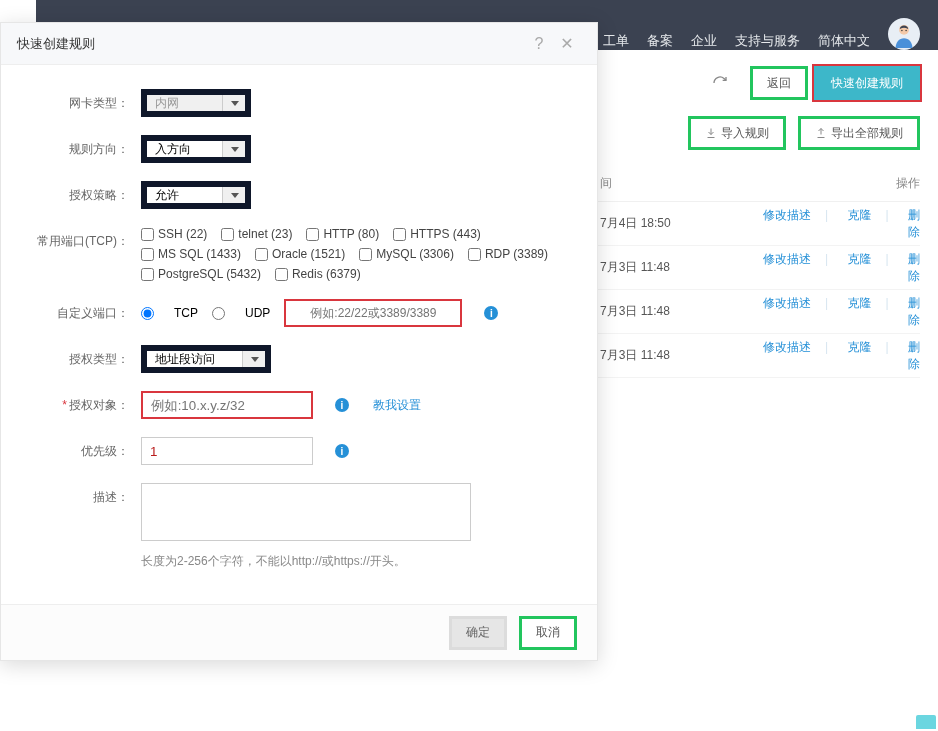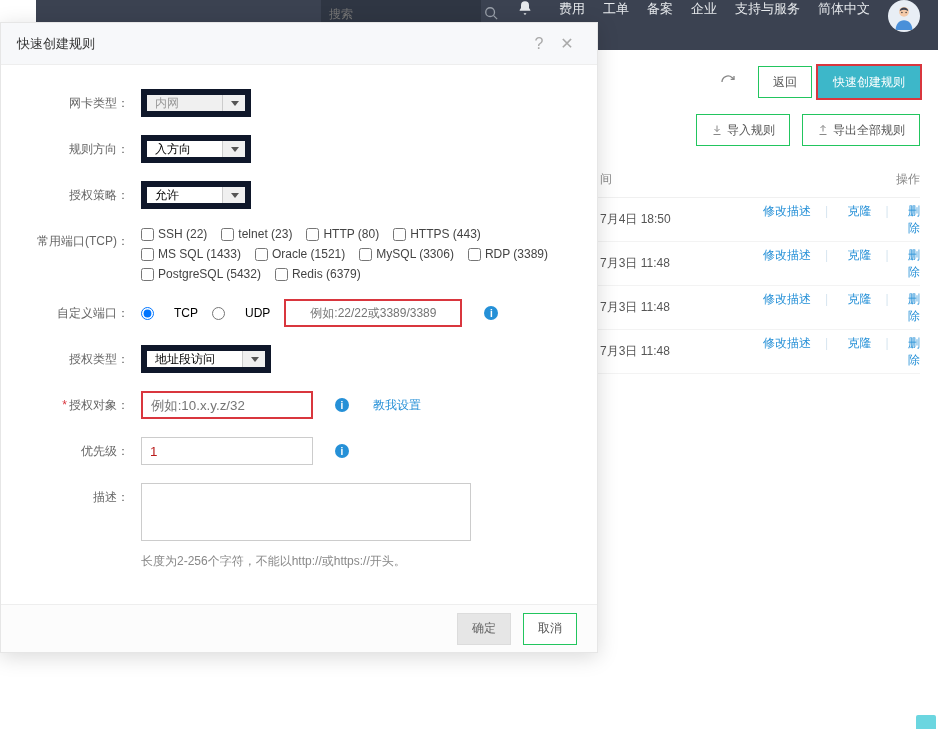--- a/index.html
+++ b/index.html
@@ -1,30 +1,30 @@
 <!DOCTYPE html>
 <html><head>
 <meta charset="utf-8">
 <style>
 * { box-sizing: border-box; margin: 0; padding: 0; font-family: "Microsoft YaHei", Arial, sans-serif; }
 body { width: 938px; height: 731px; background: #fff; position: relative; overflow: hidden; font-size: 12px; }
 
 
-.topnav { height: 50px; background: #3b4251; display: flex; align-items: flex-start; justify-content: flex-end; padding-right: 18px; gap: 18px; color: #e6e9ec; font-size: 13px; margin-left: 36px; }
+.topnav { height: 50px; background: #3b4251; display: flex; align-items: flex-end; justify-content: flex-end; padding-right: 18px; gap: 18px; color: #e6e9ec; font-size: 13px; margin-left: 36px; }
 .topnav .search { width: 160px; height: 28px; background: #2f3643; border-radius: 0; display: flex; align-items: center; padding: 0 8px; color: #9aa0aa; margin-right: 10px; }
 .topnav .search input { flex: 1; background: transparent; border: none; outline: none; color: #cfd3d9; font-size: 12px; }
 .topnav .search .icon { font-size: 14px; }
 .topnav .bell { width: 32px; text-align: center; font-size: 16px; }
 .topnav .item { cursor: pointer; }
 .avatar { width: 32px; height: 32px; border-radius: 50%; background: #e8eef5; display: flex; align-items: center; justify-content: center; overflow: hidden; }
 .avatar svg { width: 28px; height: 28px; }
 
 
 .action-row { padding: 16px 18px 8px 0; display: flex; justify-content: flex-end; align-items: center; gap: 6px; }
-.btn { height: 32px; padding: 14px 14px; border: 1px solid #22c55e; background: #fff; color: #555; display: inline-flex; align-items: center; font-size: 12px; cursor: pointer; }
+.btn { height: 32px; padding: 14px 14px; border: 3px solid #22c55e; background: #fff; color: #555; display: inline-flex; align-items: center; font-size: 12px; cursor: pointer; }
 .btn.primary { background: #3db7c9; border-color: #3db7c9; color: #fff; }
 .btn.quick  { background: #3db7c9; border-color: #3db7c9; color: #fff; }
 .highlight-red { outline: 2px solid #d9363e; outline-offset: 0; }
 .refresh-icon { width: 28px; height: 28px; display: inline-flex; align-items: center; justify-content: center; color: #888; margin-right: 10px; font-size: 16px; }
 
 .sub-row { padding: 8px 18px 16px 0; display: flex; justify-content: flex-end; gap: 12px; }
 
 
 .table-wrap { padding-right: 18px; }
 .table-head { height: 36px; display: flex; align-items: center; color: #888; border-bottom: 1px solid #f0f0f0; }
@@ -53,21 +53,21 @@
 .chk input { width: 13px; height: 13px; }
 .radio-row { display: inline-flex; align-items: center; gap: 20px; }
 .port-input { height: 28px; width: 178px; border: 1px solid #ccc; padding: 0 8px; color: #999; font-size: 12px; outline: none; }
 .port-input.hl { border: 2px solid #d9363e; padding-left: 24px; }
 .info-ico { width: 14px; height: 14px; border-radius: 50%; background: #2590d7; color: #fff; display: inline-flex; align-items: center; justify-content: center; font-size: 10px; font-weight: bold; margin-left: 8px; }
 .text-input { height: 28px; width: 172px; border: 1px solid #ccc; padding: 0 8px; color: #b91c1c; outline: none; }
 .text-input.hl { border: 2px solid #d9363e; }
 .link { color: #2590d7; margin-left: 10px; cursor: pointer; }
 .textarea { width: 330px; height: 58px; border: 1px solid #ccc; resize: none; padding: 6px; outline: none; }
 .hint { color: #888; margin-top: 6px; }
-.modal-footer { border-top: 1px solid #eee; height: 48px; display: flex; align-items: center; justify-content: flex-end; padding: 0 20px; gap: 12px; background: #fcfcfc; }
+.modal-footer { border-top: 1px solid #eee; height: 56px; display: flex; align-items: center; justify-content: flex-end; padding: 0 20px; gap: 12px; background: #fcfcfc; }
 .btn.confirm { background: #e6e6e6; border-color: #dcdcdc; color: #666; }
 
 .floating-badge { position: absolute; right: 2px; bottom: 2px; width: 20px; height: 14px; background: #6bd6e0; border-radius: 2px 2px 0 0; }
 </style>
 </head>
 <body>
 
 <div class="topnav">
   <div class="search">
     <input placeholder="搜索" style="">

